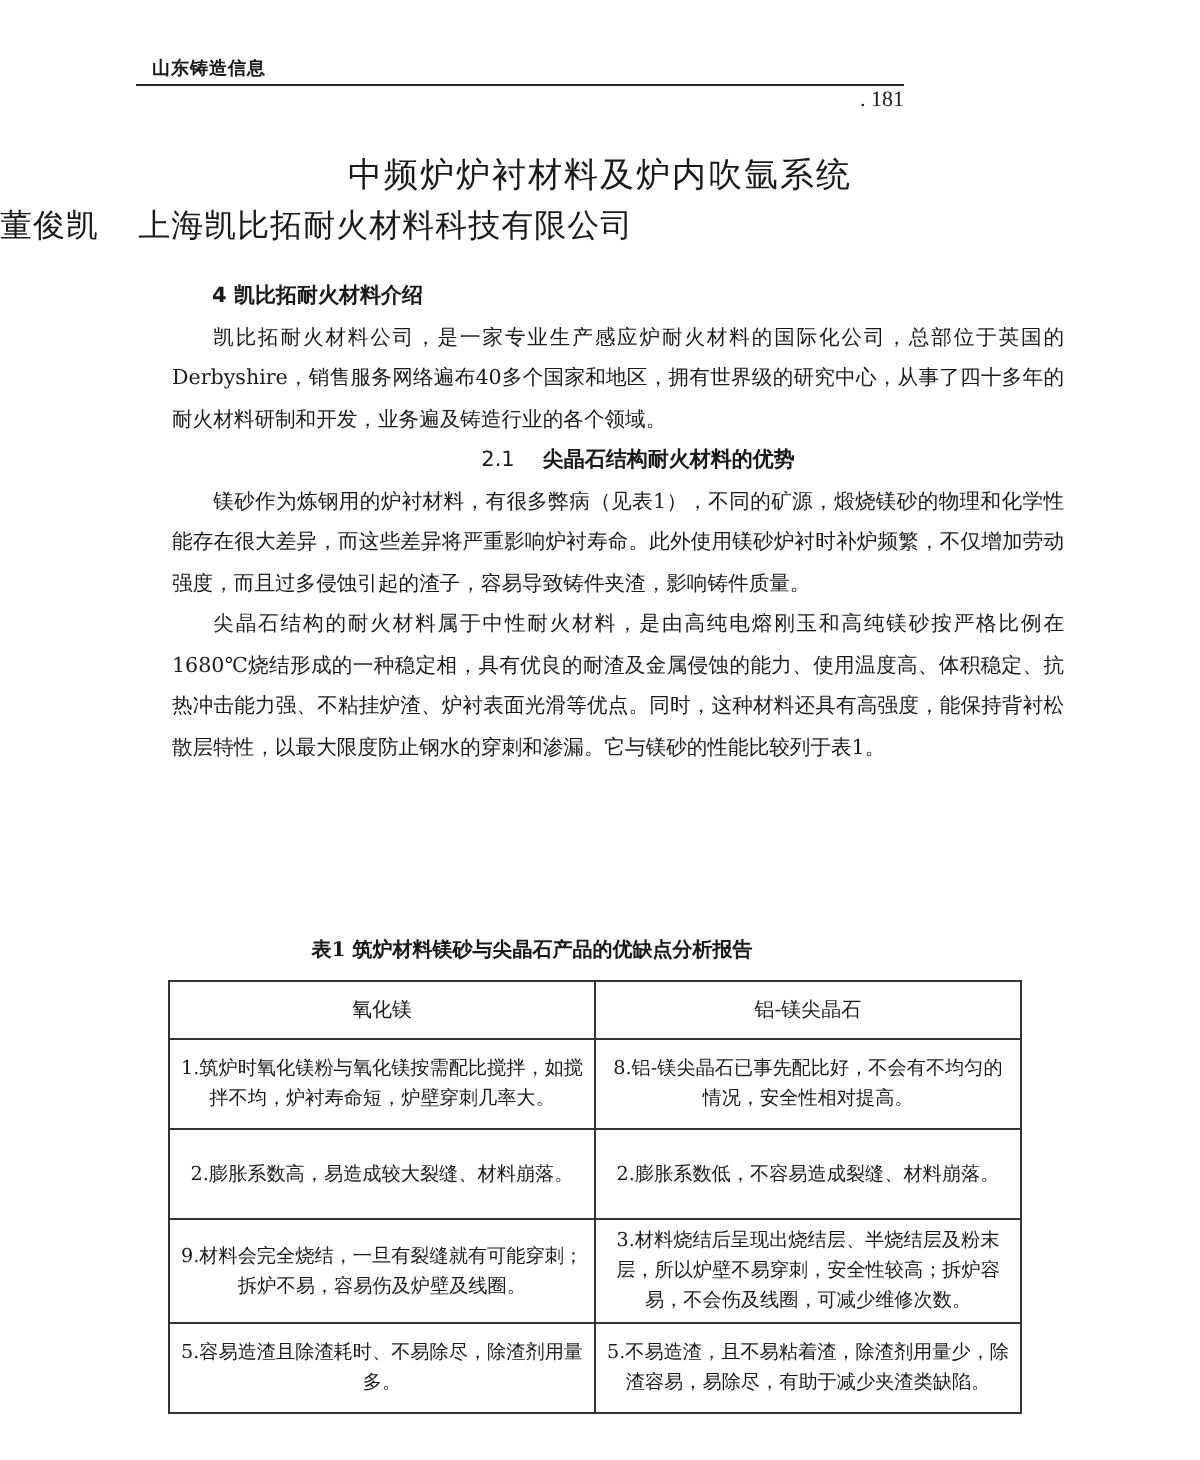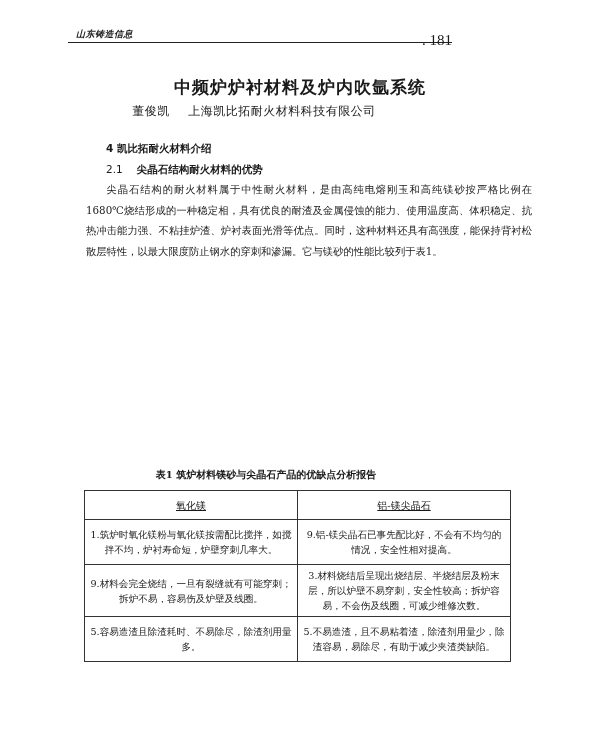--- a/index.html
+++ b/index.html
@@ -6,107 +6,113 @@
     body {
       width: 600px; height: 730px; position: relative; overflow: hidden;
       font-family: "DejaVu Serif", "Liberation Serif", serif;
       color: #1a1a1a;
     }
     .header {
       position: absolute; left: 68px; top: 28px; width: 384px; height: 14px;
       border-bottom: 1.5px solid #222;
     }
     .header .journal {
-      position: absolute; left: 8px; top: 0; font-size: 9px; font-style: italic;
+      position: absolute; left: 8px; top: 0; font-size: 9px; 
       font-weight: bold; letter-spacing: 0.5px;
     }
     .header .pageno {
-      position: absolute; right: 0; top: 4px; font-size: 15px; font-family: "Liberation Serif", serif;
+      position: absolute; right: 0; top: 16px; font-size: 11px; font-family: "Liberation Serif", serif;
     }
     .title {
       position: absolute; left: 0; width: 600px; top: 76px; text-align: center;
-      font-size: 17px; font-weight: bold; letter-spacing: 1px;
+      font-size: 17px; font-weight: normal; letter-spacing: 1px;
       font-family: "DejaVu Sans", sans-serif;
     }
     .byline {
-      position: absolute; left: 0; width: 508px; top: 103px; text-align: center;
-      font-size: 12px; letter-spacing: 0.5px;
+      position: absolute; left: 0; width: 508px; top: 103px; text-align: left;
+      font-size: 16px; letter-spacing: 0.5px;
     }
     .byline .author { margin-right: 14px; }
     .content {
       position: absolute; left: 86px; top: 138px; width: 446px;
       font-size: 10.3px; line-height: 20.5px;
     }
     .content p { margin: 0; text-align: justify; }
     .content .indent { text-indent: 2em; }
     .content h2 {
       margin: 0; font-size: 10.5px; font-weight: bold; line-height: 20.5px;
       font-family: "DejaVu Sans", sans-serif; padding-left: 20px;
     }
     .content h3 {
       margin: 0; font-size: 10.5px; font-weight: bold; line-height: 20.5px;
-      font-family: "DejaVu Sans", sans-serif; padding-left: 20px;
+      font-family: "DejaVu Sans", sans-serif; padding-left: 20px; text-align: center;
     }
     .content h3 .num { font-weight: normal; margin-right: 14px; }
     .table-caption {
       position: absolute; left: 0; width: 532px; top: 468px; text-align: center;
       font-size: 10px; font-weight: bold;
     }
     table.cmp {
       position: absolute; left: 84px; top: 490px; width: 427px;
       border-collapse: collapse; font-size: 9.6px; line-height: 15px;
     }
     table.cmp th, table.cmp td {
       border: 1px solid #333; padding: 3px 4px; text-align: center; vertical-align: middle;
       font-weight: normal;
     }
-    table.cmp th { height: 22px; font-size: 10px; text-decoration: underline; }
+    table.cmp th { height: 22px; font-size: 10px; }
     table.cmp td { height: 38px; }
     table.cmp col.c1 { width: 50%; }
     table.cmp col.c2 { width: 50%; }
   </style>
 </head>
 <body>
 
 <div class="header">
   <span class="journal">山东铸造信息</span>
   <span class="pageno">. 181</span>
 </div>
 
 <div class="title">中频炉炉衬材料及炉内吹氩系统</div>
 <div class="byline">
   <span class="author">董俊凯</span>
   <span>上海凯比拓耐火材料科技有限公司</span>
 </div>
 
 <div class="content">
   <h2>4  凯比拓耐火材料介绍</h2>
+  <p class="indent">凯比拓耐火材料公司，是一家专业生产感应炉耐火材料的国际化公司，总部位于英国的Derbyshire，销售服务网络遍布40多个国家和地区，拥有世界级的研究中心，从事了四十多年的耐火材料研制和开发，业务遍及铸造行业的各个领域。</p>
   <h3>
     <span class="num">2.1</span><span>尖晶石结构耐火材料的优势</span>
   </h3>
+  <p class="indent">镁砂作为炼钢用的炉衬材料，有很多弊病（见表1），不同的矿源，煅烧镁砂的物理和化学性能存在很大差异，而这些差异将严重影响炉衬寿命。此外使用镁砂炉衬时补炉频繁，不仅增加劳动强度，而且过多侵蚀引起的渣子，容易导致铸件夹渣，影响铸件质量。</p>
   <p class="indent">尖晶石结构的耐火材料属于中性耐火材料，是由高纯电熔刚玉和高纯镁砂按严格比例在1680℃烧结形成的一种稳定相，具有优良的耐渣及金属侵蚀的能力、使用温度高、体积稳定、抗热冲击能力强、不粘挂炉渣、炉衬表面光滑等优点。同时，这种材料还具有高强度，能保持背衬松散层特性，以最大限度防止钢水的穿刺和渗漏。它与镁砂的性能比较列于表1。</p>
 </div>
 
 <div class="table-caption">表1  筑炉材料镁砂与尖晶石产品的优缺点分析报告</div>
 
 <table class="cmp">
   <colgroup>
       <col class="c1">
       <col class="c2">
     </colgroup>
   <thead>
     <tr>
       <th>氧化镁</th>
       <th>铝-镁尖晶石</th>
     </tr>
   </thead>
   <tbody>
     <tr>
       <td>1.筑炉时氧化镁粉与氧化镁按需配比搅拌，如搅拌不均，炉衬寿命短，炉壁穿刺几率大。</td>
-      <td>9.铝-镁尖晶石已事先配比好，不会有不均匀的情况，安全性相对提高。</td>
+      <td>8.铝-镁尖晶石已事先配比好，不会有不均匀的情况，安全性相对提高。</td>
+    </tr>
+    <tr>
+      <td>2.膨胀系数高，易造成较大裂缝、材料崩落。</td>
+      <td>2.膨胀系数低，不容易造成裂缝、材料崩落。</td>
     </tr>
     <tr>
       <td>9.材料会完全烧结，一旦有裂缝就有可能穿刺；拆炉不易，容易伤及炉壁及线圈。</td>
       <td>3.材料烧结后呈现出烧结层、半烧结层及粉末层，所以炉壁不易穿刺，安全性较高；拆炉容易，不会伤及线圈，可减少维修次数。</td>
     </tr>
     <tr>
       <td>5.容易造渣且除渣耗时、不易除尽，除渣剂用量多。</td>
       <td>5.不易造渣，且不易粘着渣，除渣剂用量少，除渣容易，易除尽，有助于减少夹渣类缺陷。</td>
     </tr>
   </tbody>

